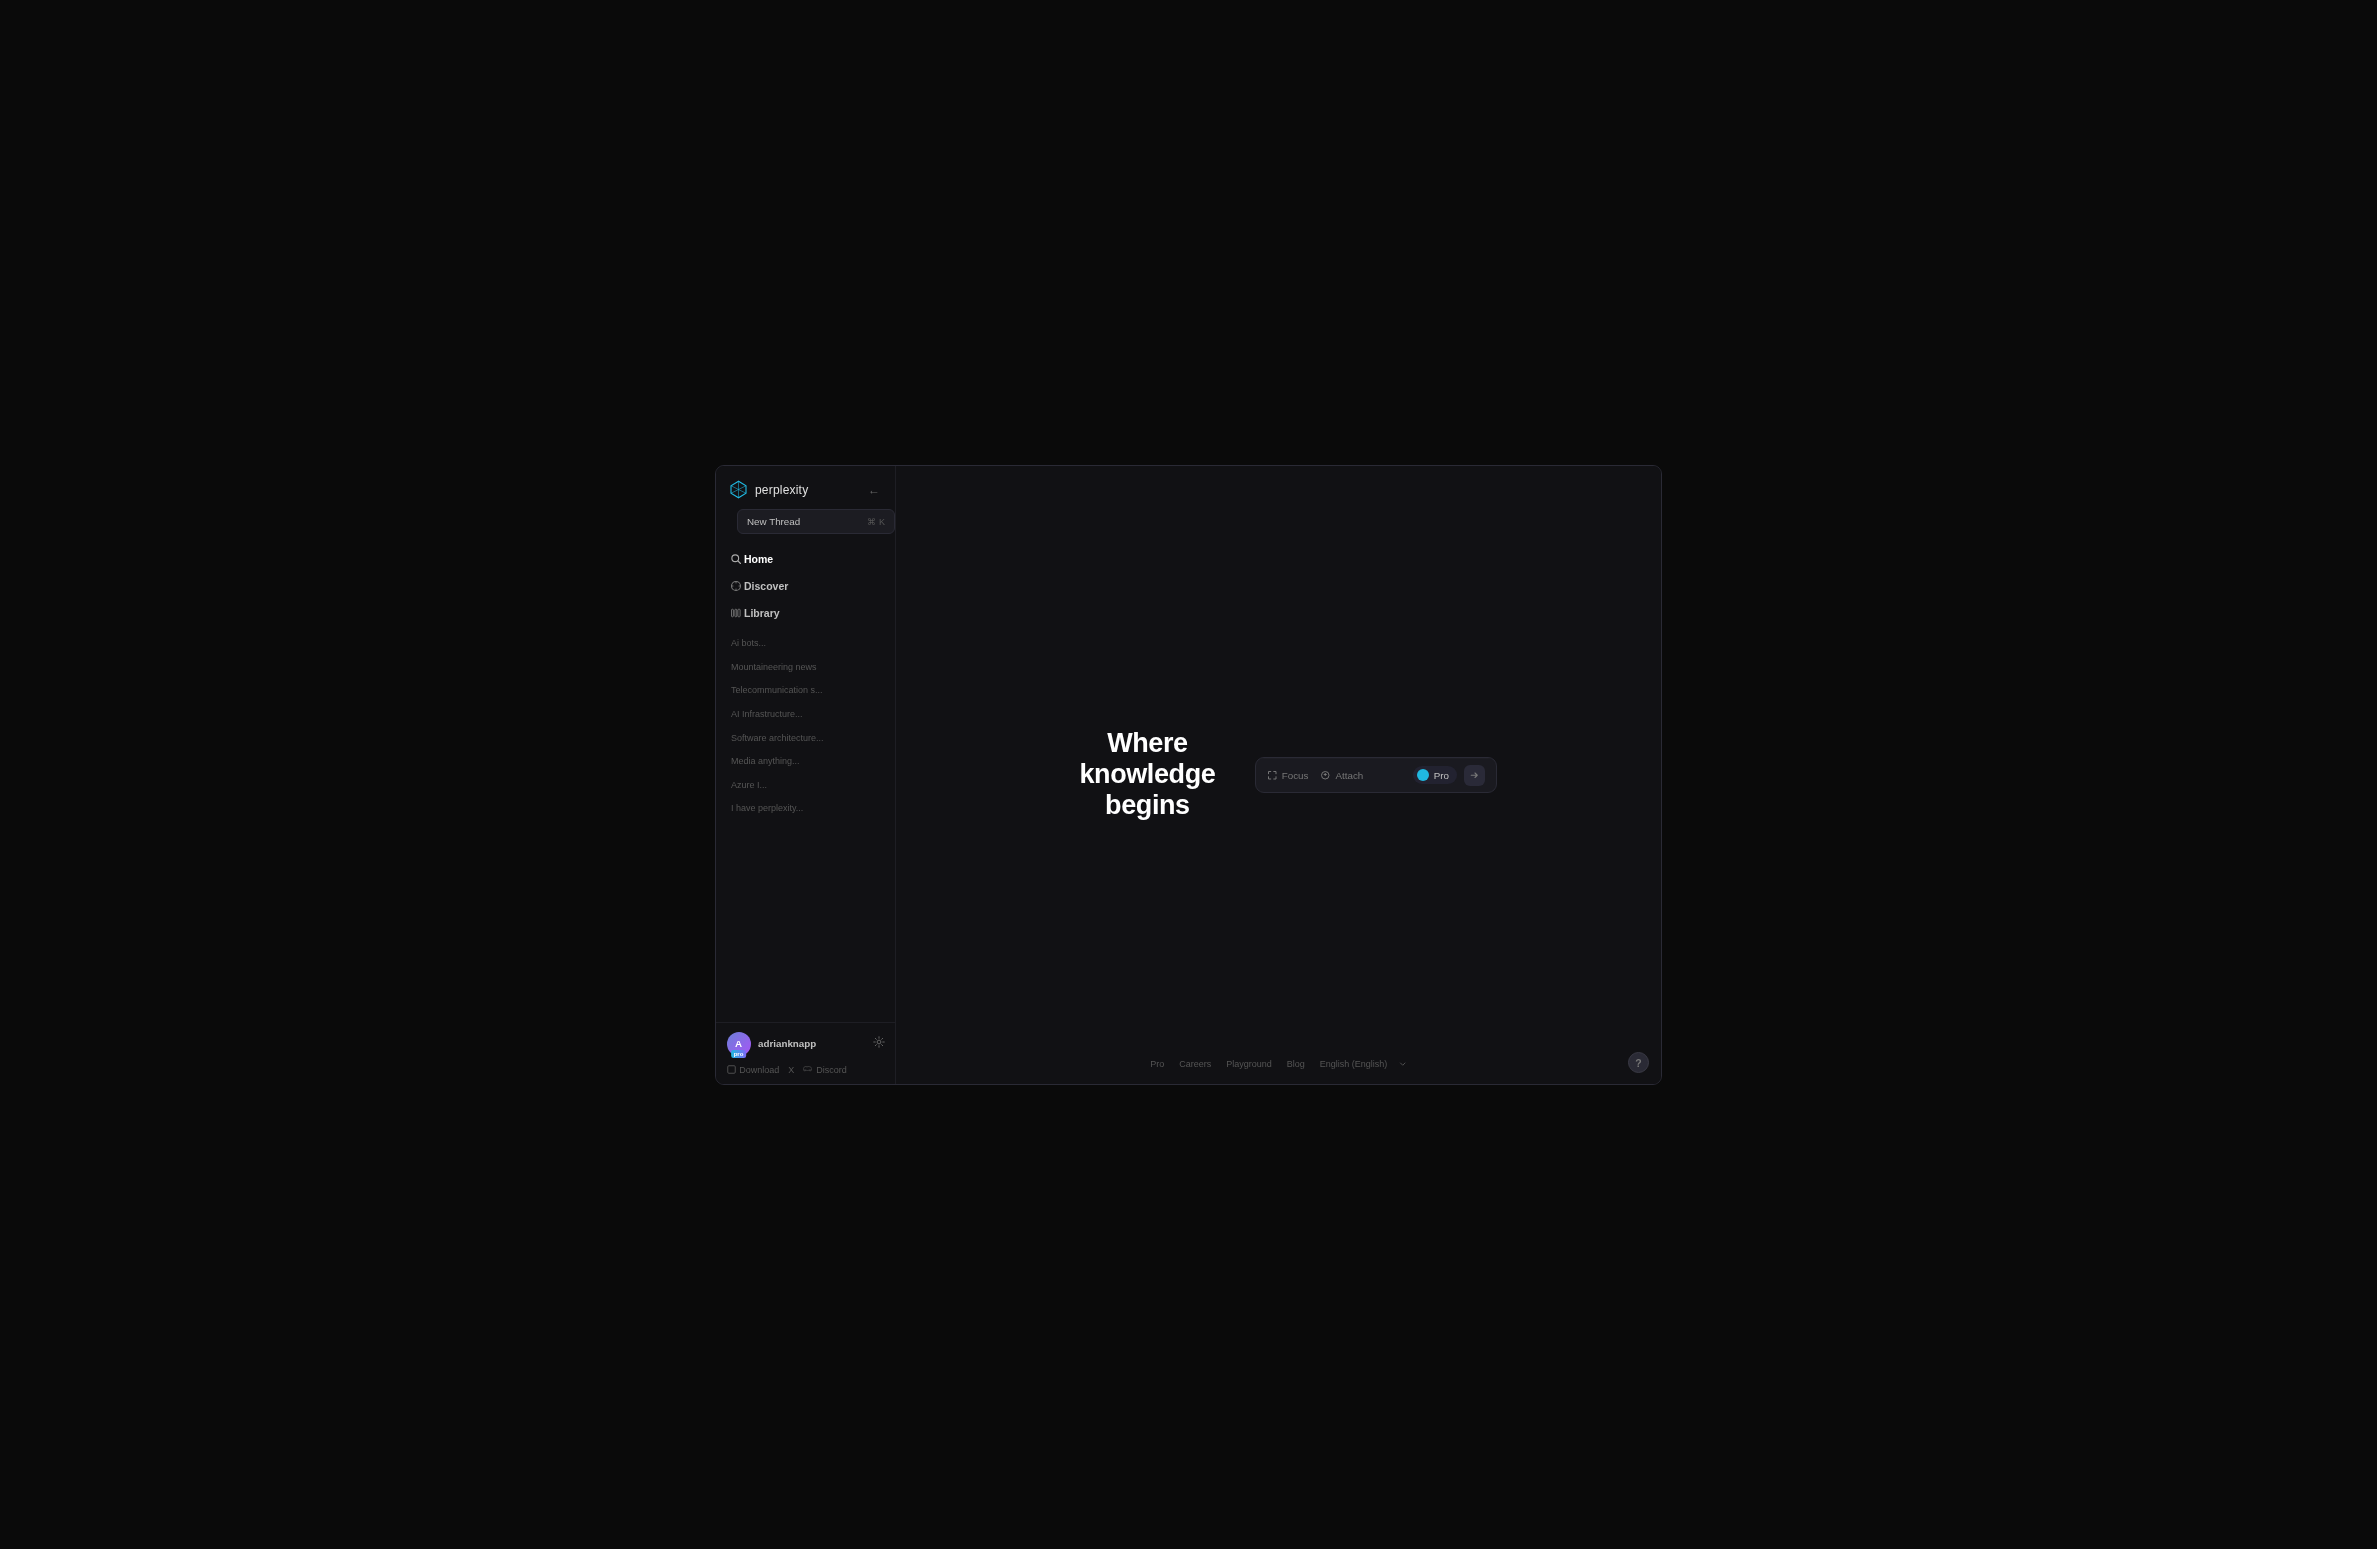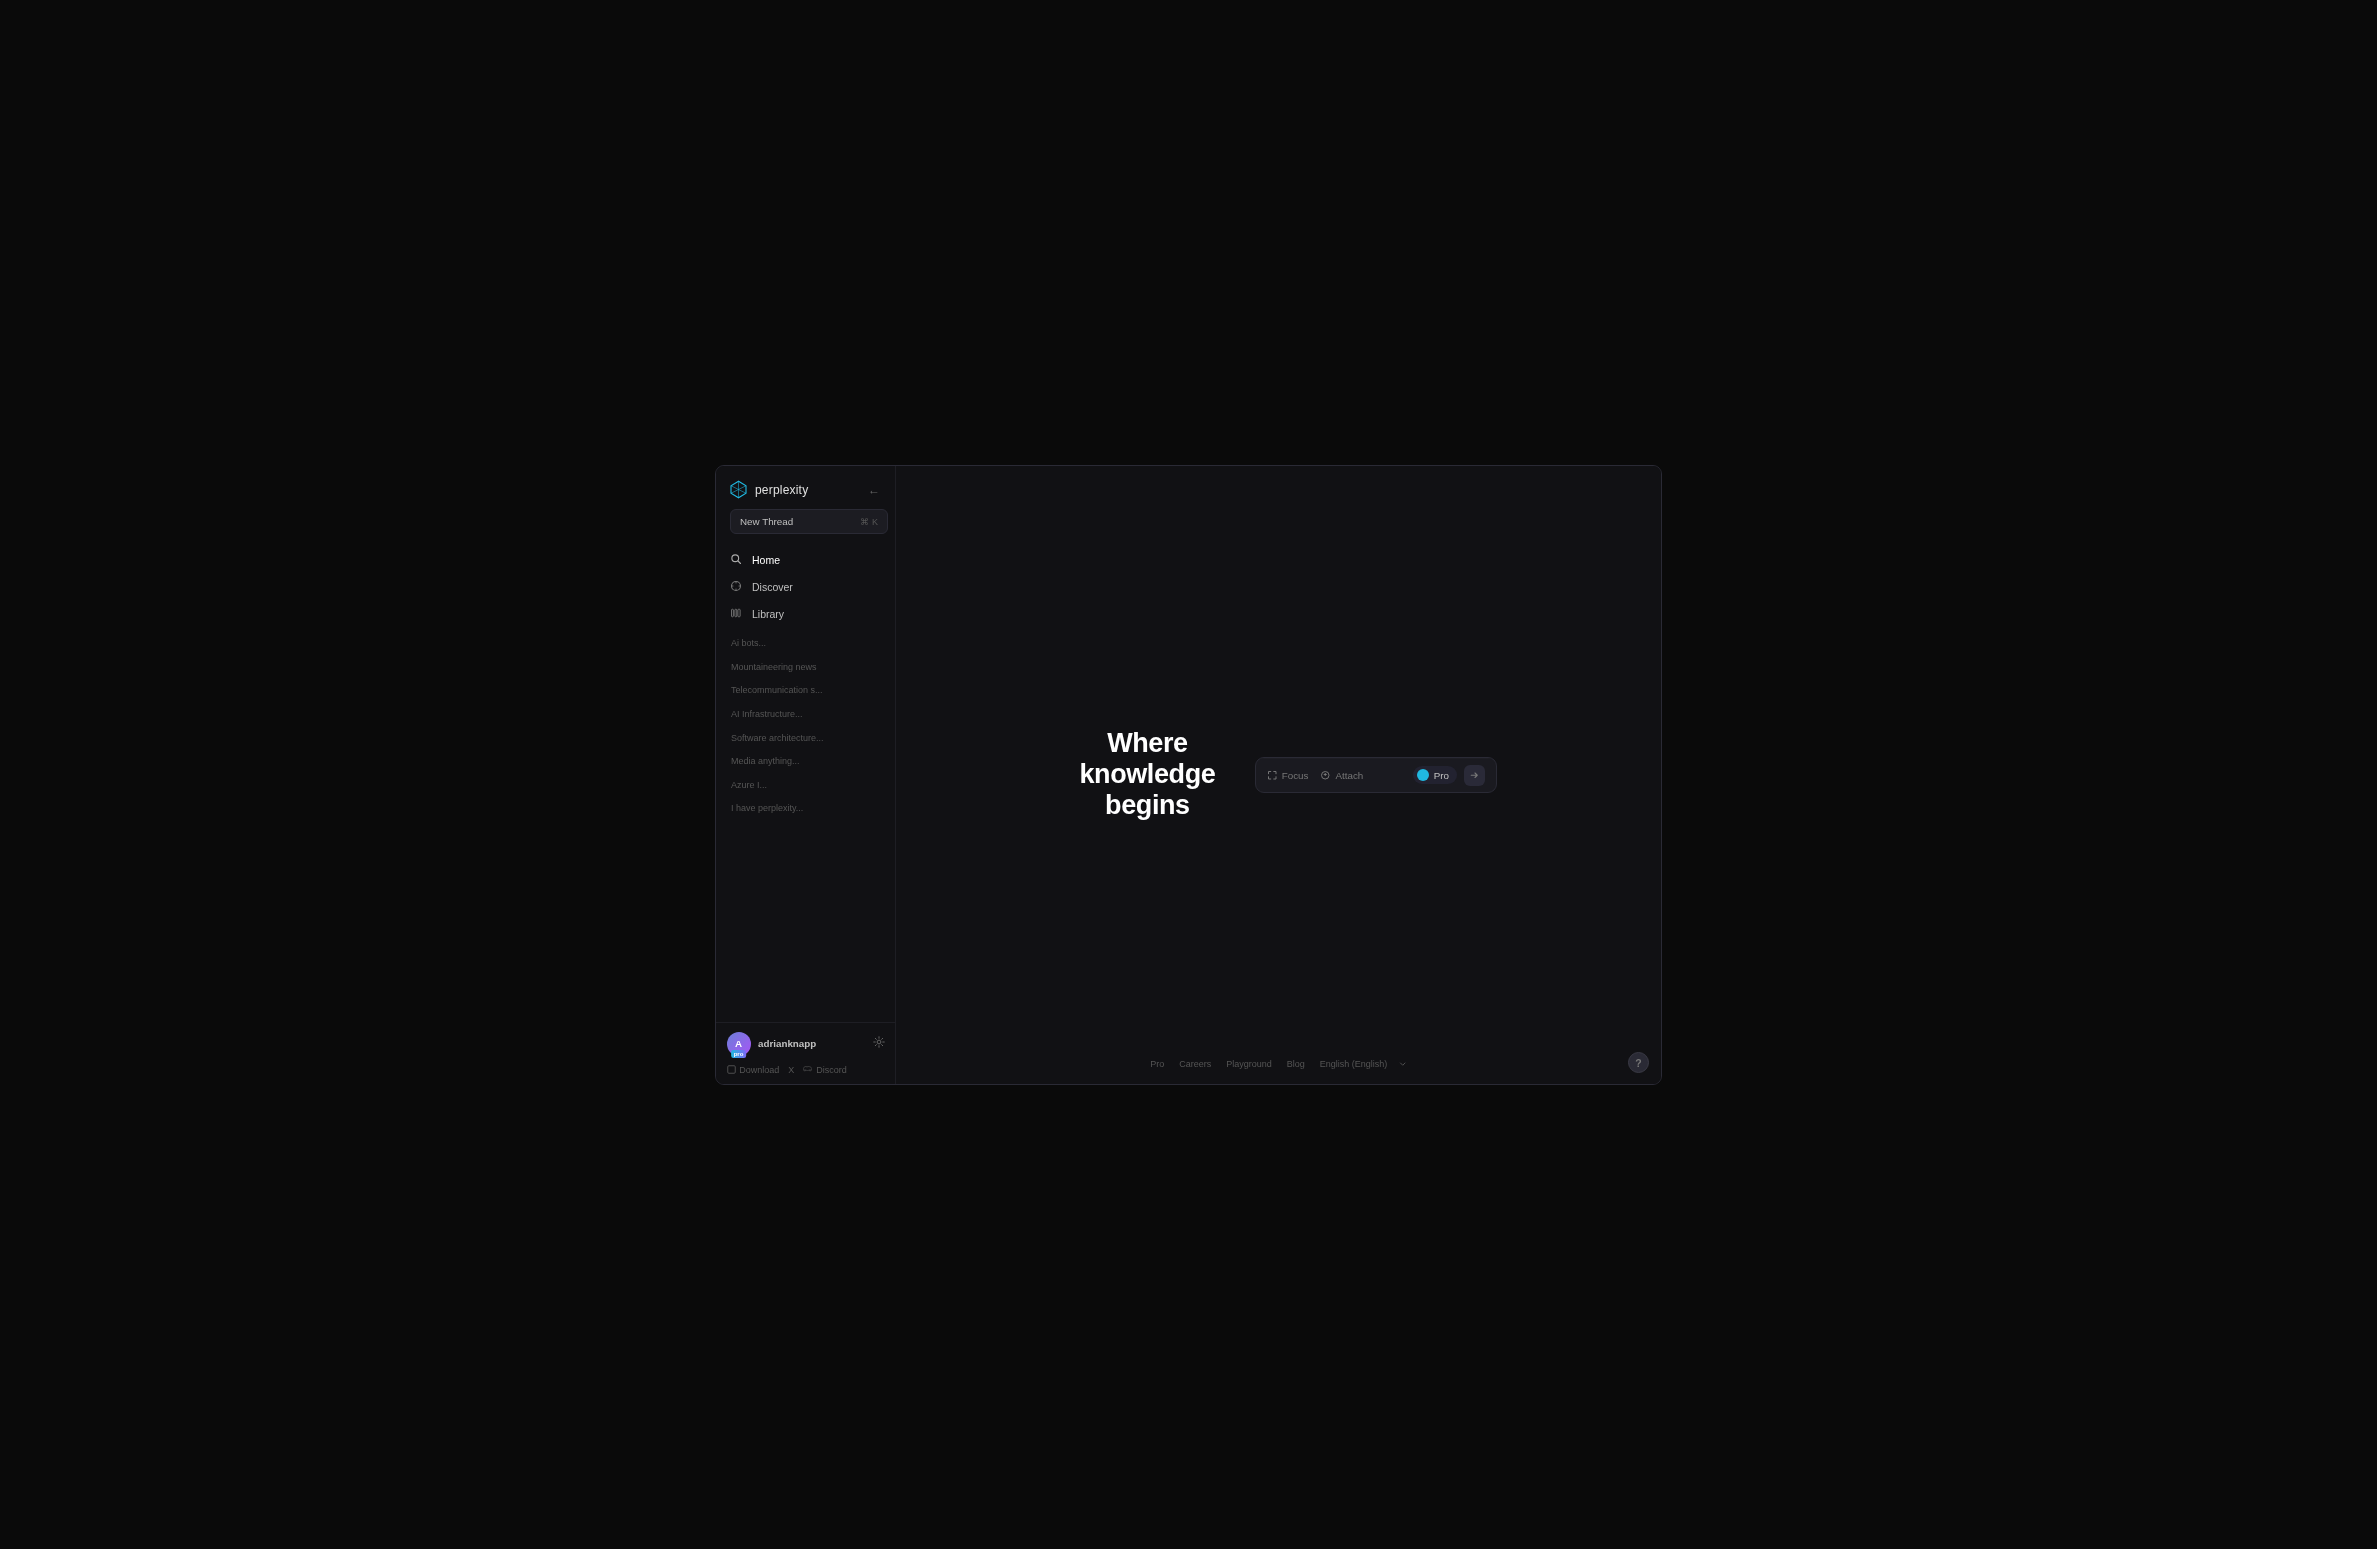--- a/index.html
+++ b/index.html
@@ -66,21 +66,21 @@
       border: none;
       cursor: pointer;
       color: #666;
       font-size: 12px;
       padding: 3px;
       display: flex;
       align-items: center;
     }
 
     .new-thread-btn {
-      margin: 0 14px 12px;
+      margin: 0 21px 12px;
       background: #1c1c22;
       border: 0.8px solid #2a2a35;
       border-radius: 6px;
       color: #c0c0c0;
       padding: 6px 9px;
       display: flex;
       align-items: center;
       justify-content: space-between;
       cursor: pointer;
       font-size: 9.8px;
@@ -103,28 +103,28 @@
 
     .nav-items {
       padding: 0 6px;
       display: flex;
       flex-direction: column;
       gap: 1.5px;
     }
 
     .nav-item {
       display: flex;
-      align-items: flex-end;
-      gap: 9px;
+      align-items: center;
+      gap: 1px;
       padding: 6px 7.5px;
       border-radius: 6px;
       cursor: pointer;
       color: #c0c0c0;
       font-size: 10.5px;
-      font-weight: 400;
+      font-weight: 700;
       text-decoration: none;
     }
 
     .nav-item.active {
       color: #ffffff;
     }
 
     .nav-icon {
       width: 13.5px;
       height: 13.5px;

